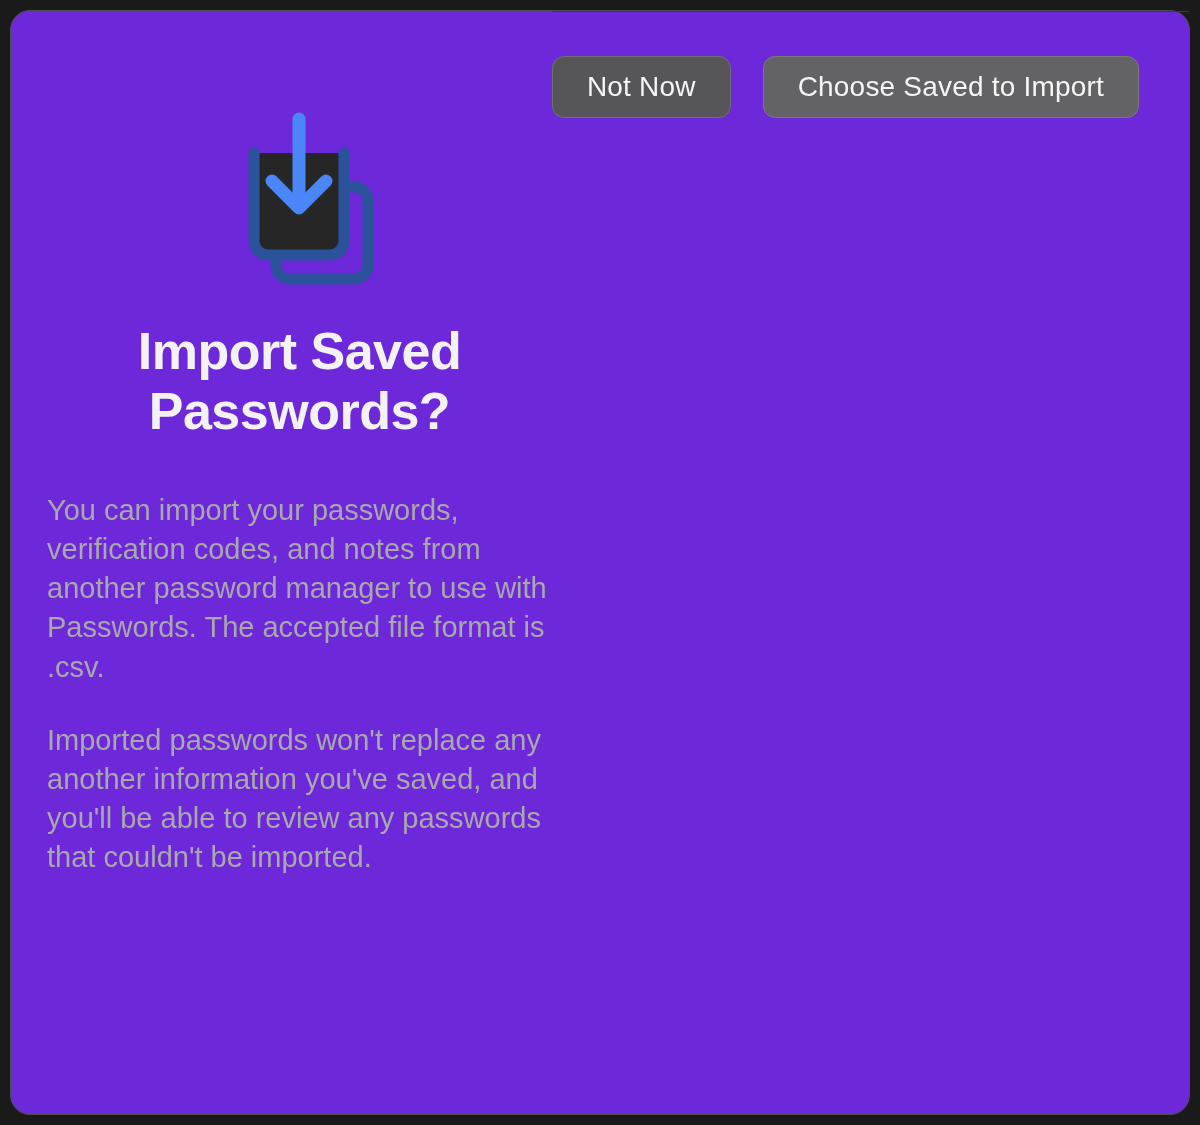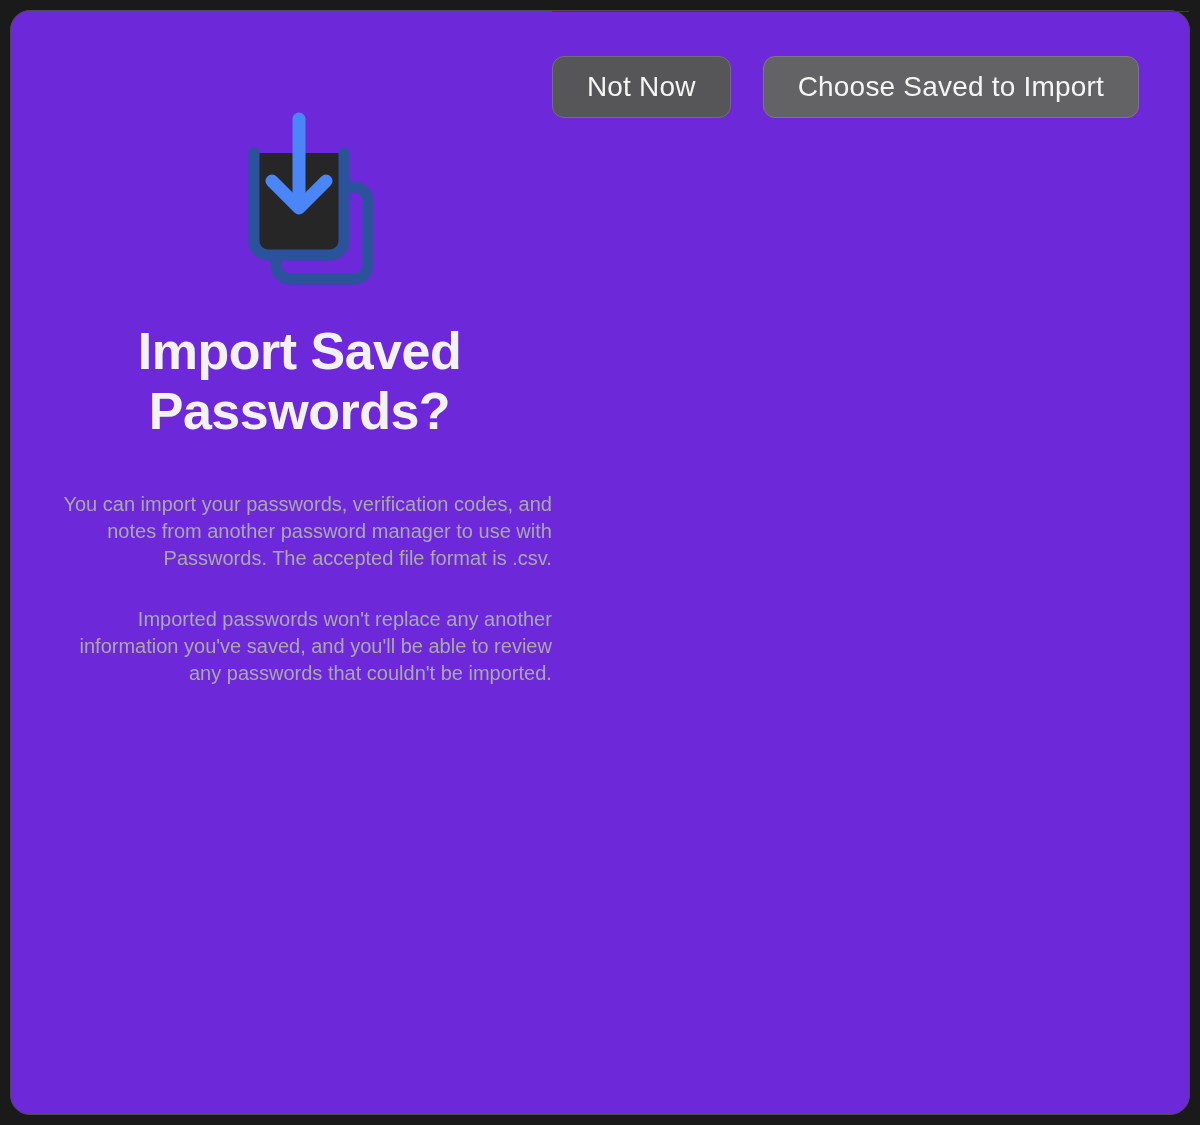--- a/index.html
+++ b/index.html
@@ -40,23 +40,23 @@
     .title {
       color: #f2f2f2;
       font-size: 52px;
       font-weight: 700;
       letter-spacing: -0.5px;
       margin-bottom: 50px;
       text-align: center;
     }
     .body-text {
       color: #a9a9ab;
-      font-size: 20px;
+      font-size: 29px;
       line-height: 1.35;
-      text-align: right;
+      text-align: left;
       max-width: 900px;
       margin-bottom: 34px;
       font-weight: 400;
     }
     .footer {
       border-top: 1px solid #3c3c3c;
       height: 150px;
       display: flex;
       align-items: center;
       justify-content: flex-end;

